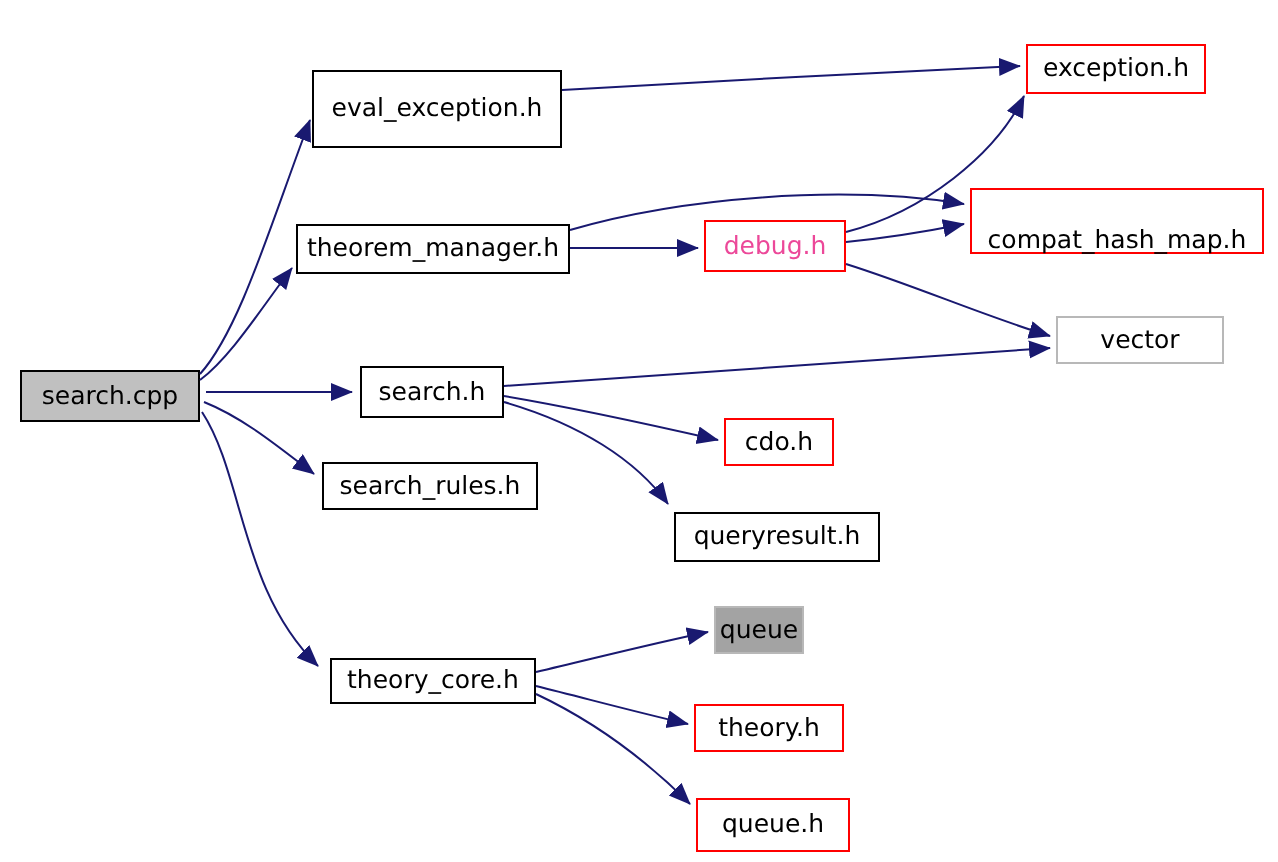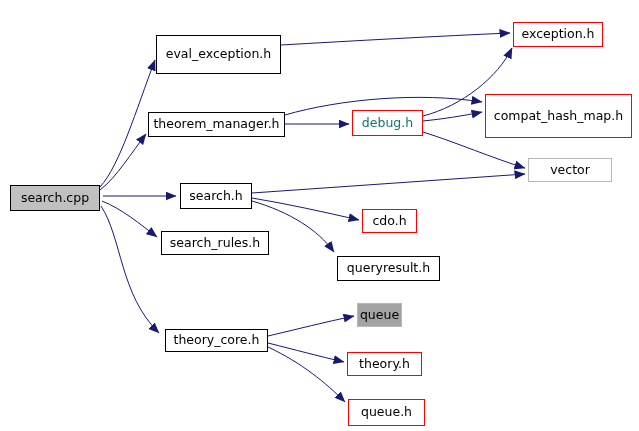--- a/index.html
+++ b/index.html
@@ -78,27 +78,27 @@
     </div>
     <div class="node" style="left: 180px; top: 183px; width: 72px; height: 26px; border-color: rgb(0, 0, 0); background: rgb(255, 255, 255); color: rgb(0, 0, 0); justify-content: center;">
       <span>search.h</span>
     </div>
     <div class="node" style="left: 161px; top: 231px; width: 108px; height: 24px; border-color: rgb(0, 0, 0); background: rgb(255, 255, 255); color: rgb(0, 0, 0);">
       <span>search_rules.h</span>
     </div>
     <div class="node" style="left: 165px; top: 329px; width: 103px; height: 23px; border-color: rgb(0, 0, 0); background: rgb(255, 255, 255); color: rgb(0, 0, 0);">
       <span>theory_core.h</span>
     </div>
-    <div class="node" style="left: 352px; top: 110px; width: 71px; height: 26px; border-color: rgb(255, 0, 0); background: rgb(255, 255, 255); color: #0f766e;">
+    <div class="node" style="left: 352px; top: 110px; width: 71px; height: 26px; border-color: rgb(255, 0, 0); background: rgb(255, 255, 255); color: #ec4899;">
       <span>debug.h</span>
     </div>
     <div class="node" style="left: 513px; top: 22px; width: 90px; height: 25px; border-color: rgb(255, 0, 0); background: rgb(255, 255, 255); color: rgb(0, 0, 0);">
       <span>exception.h</span>
     </div>
-    <div class="node" style="left: 485px; top: 94px; width: 147px; height: 44px; border-color: rgb(255, 0, 0); background: rgb(255, 255, 255); color: rgb(0, 0, 0);">
+    <div class="node" style="left: 485px; top: 94px; width: 147px; height: 33px; border-color: rgb(255, 0, 0); background: rgb(255, 255, 255); color: rgb(0, 0, 0); align-items: flex-end;">
       <span>compat_hash_map.h</span>
     </div>
     <div class="node" style="left: 528px; top: 158px; width: 84px; height: 24px; border-color: rgb(184, 184, 184); background: rgb(255, 255, 255); color: rgb(0, 0, 0);">
       <span>vector</span>
     </div>
     <div class="node" style="left: 362px; top: 209px; width: 55px; height: 24px; border-color: rgb(255, 0, 0); background: rgb(255, 255, 255); color: rgb(0, 0, 0);">
       <span>cdo.h</span>
     </div>
     <div class="node" style="left: 337px; top: 256px; width: 103px; height: 25px; border-color: rgb(0, 0, 0); background: rgb(255, 255, 255); color: rgb(0, 0, 0);">
       <span>queryresult.h</span>

